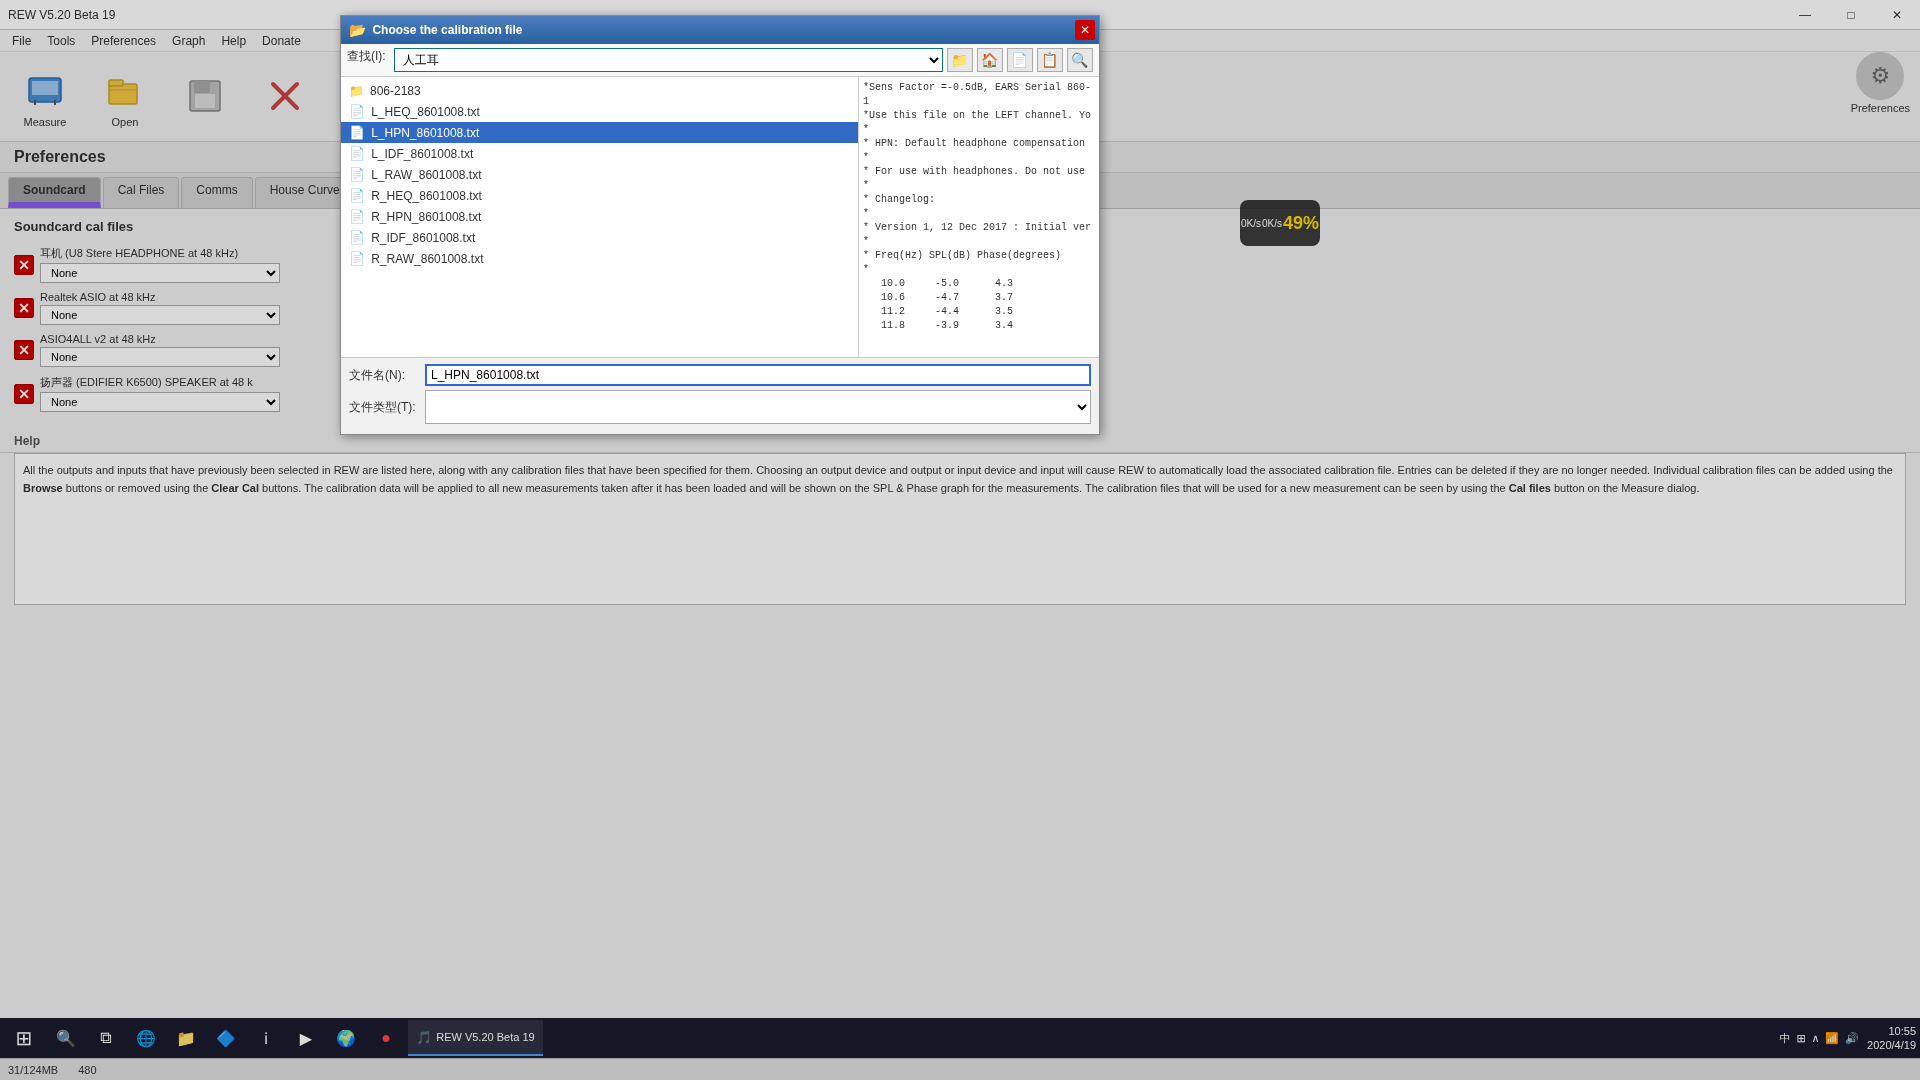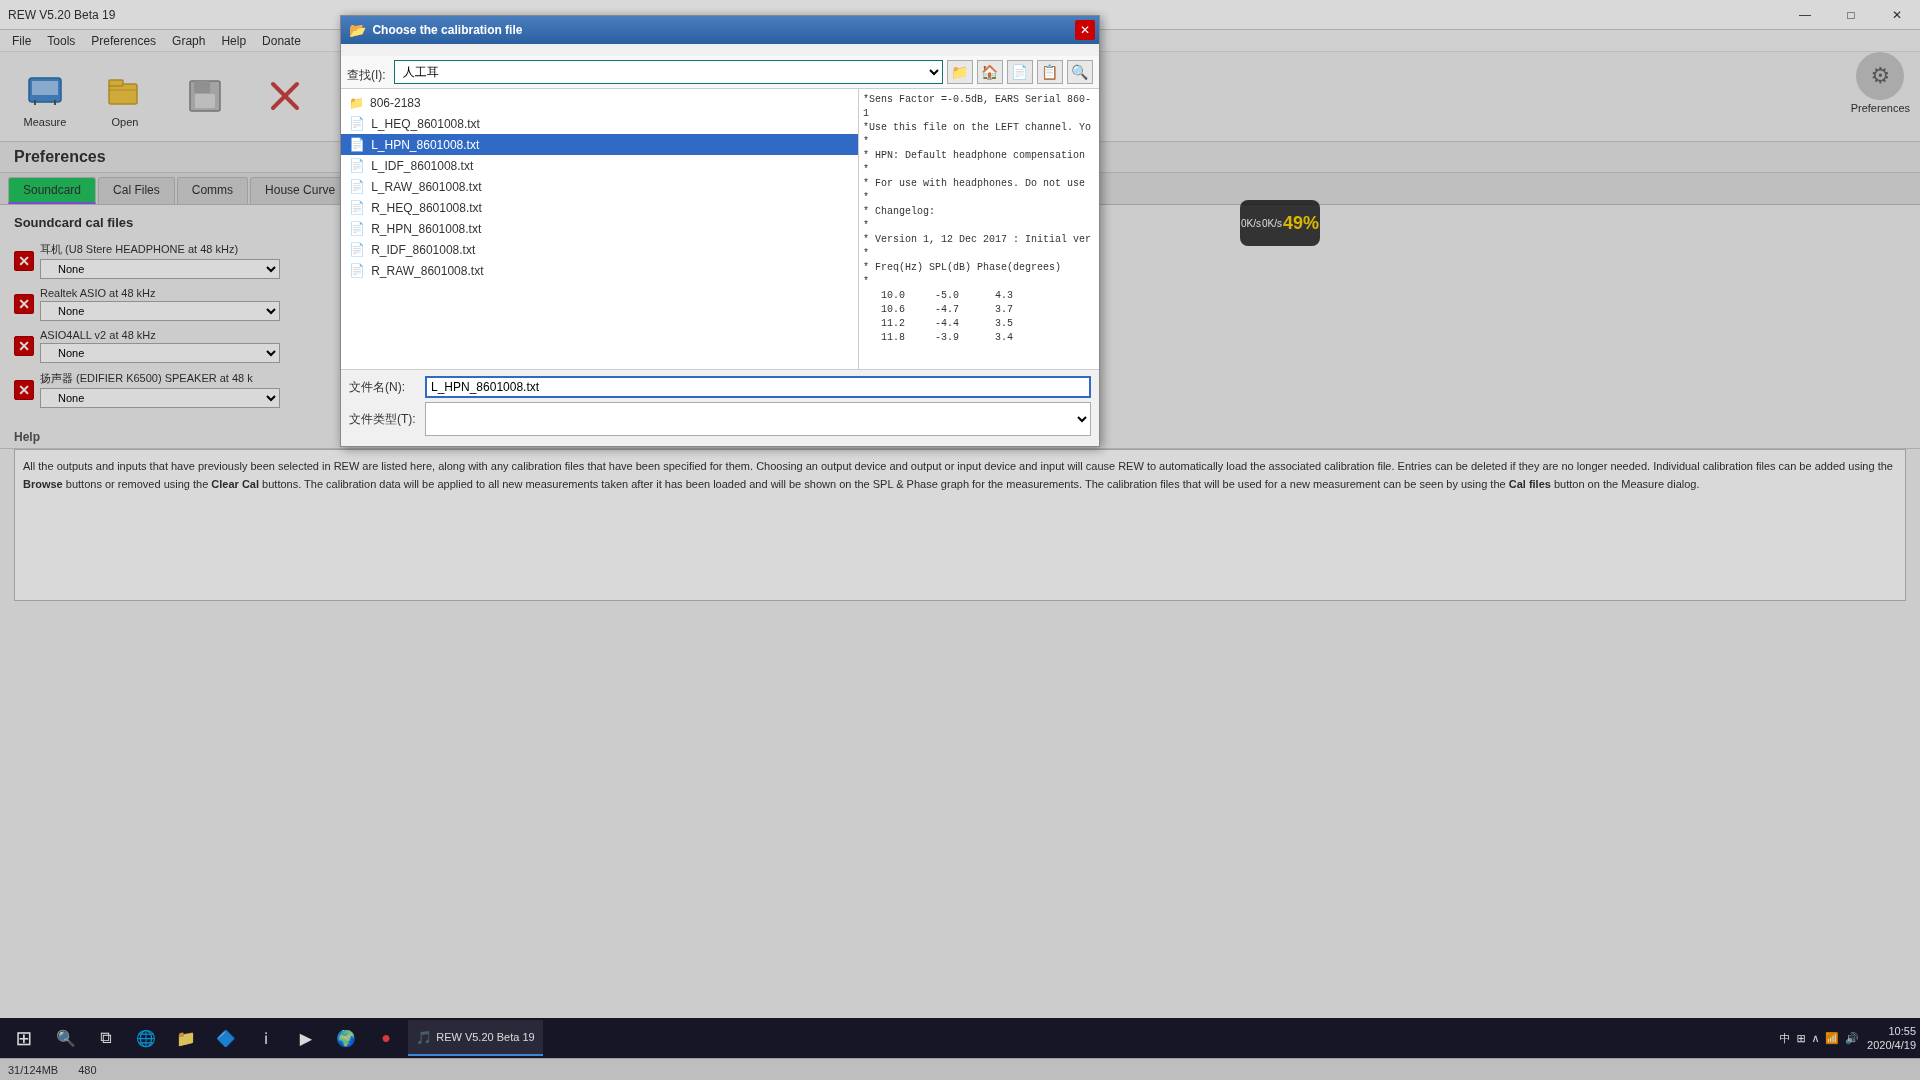--- a/index.html
+++ b/index.html
@@ -126,23 +126,23 @@
       padding: 5px 14px;
       cursor: pointer;
       border: 1px solid #bbb;
       border-bottom: none;
       background: #d4d4d4;
       font-size: 12px;
       border-radius: 3px 3px 0 0;
       color: #333;
     }
     .tab.active {
-      background: #22c55e;
-      border-bottom: 2px solid #8b5cf6;
-      font-weight: normal;
+      background: #a3a3a3;
+      border-bottom: 6px solid #8b5cf6;
+      font-weight: bold;
     }
 
     
     .main-content {
       display: flex;
       flex-direction: column;
       padding: 10px 14px;
       gap: 8px;
     }
 
@@ -187,21 +187,21 @@
     .cal-device-label {
       font-size: 11px;
       color: #333;
     }
     .cal-select {
       width: 240px;
       height: 20px;
       border: 1px solid #aaa;
       background: white;
       font-size: 11px;
-      padding: 0 13px;
+      padding: 0 6px;
     }
 
     
     .status-bar {
       position: absolute;
       bottom: 0;
       left: 0;
       right: 0;
       height: 22px;
       background: #e0e0e0;
@@ -327,23 +327,22 @@
       font-size: 12px;
       border-radius: 2px;
     }
 
     
     .dialog-toolbar {
       background: #f8f8f8;
       border-bottom: 1px solid #ccc;
       padding: 4px 6px;
       display: flex;
-      align-items: flex-end;
+      align-items: flex-start;
       gap: 4px;
-      margin-top: 12px;
     }
     .dialog-toolbar-label {
       font-size: 12px;
       color: #333;
       margin-right: 4px;
     }
     .dialog-path-combo {
       flex: 1;
       height: 24px;
       border: 1px solid #0f766e;

